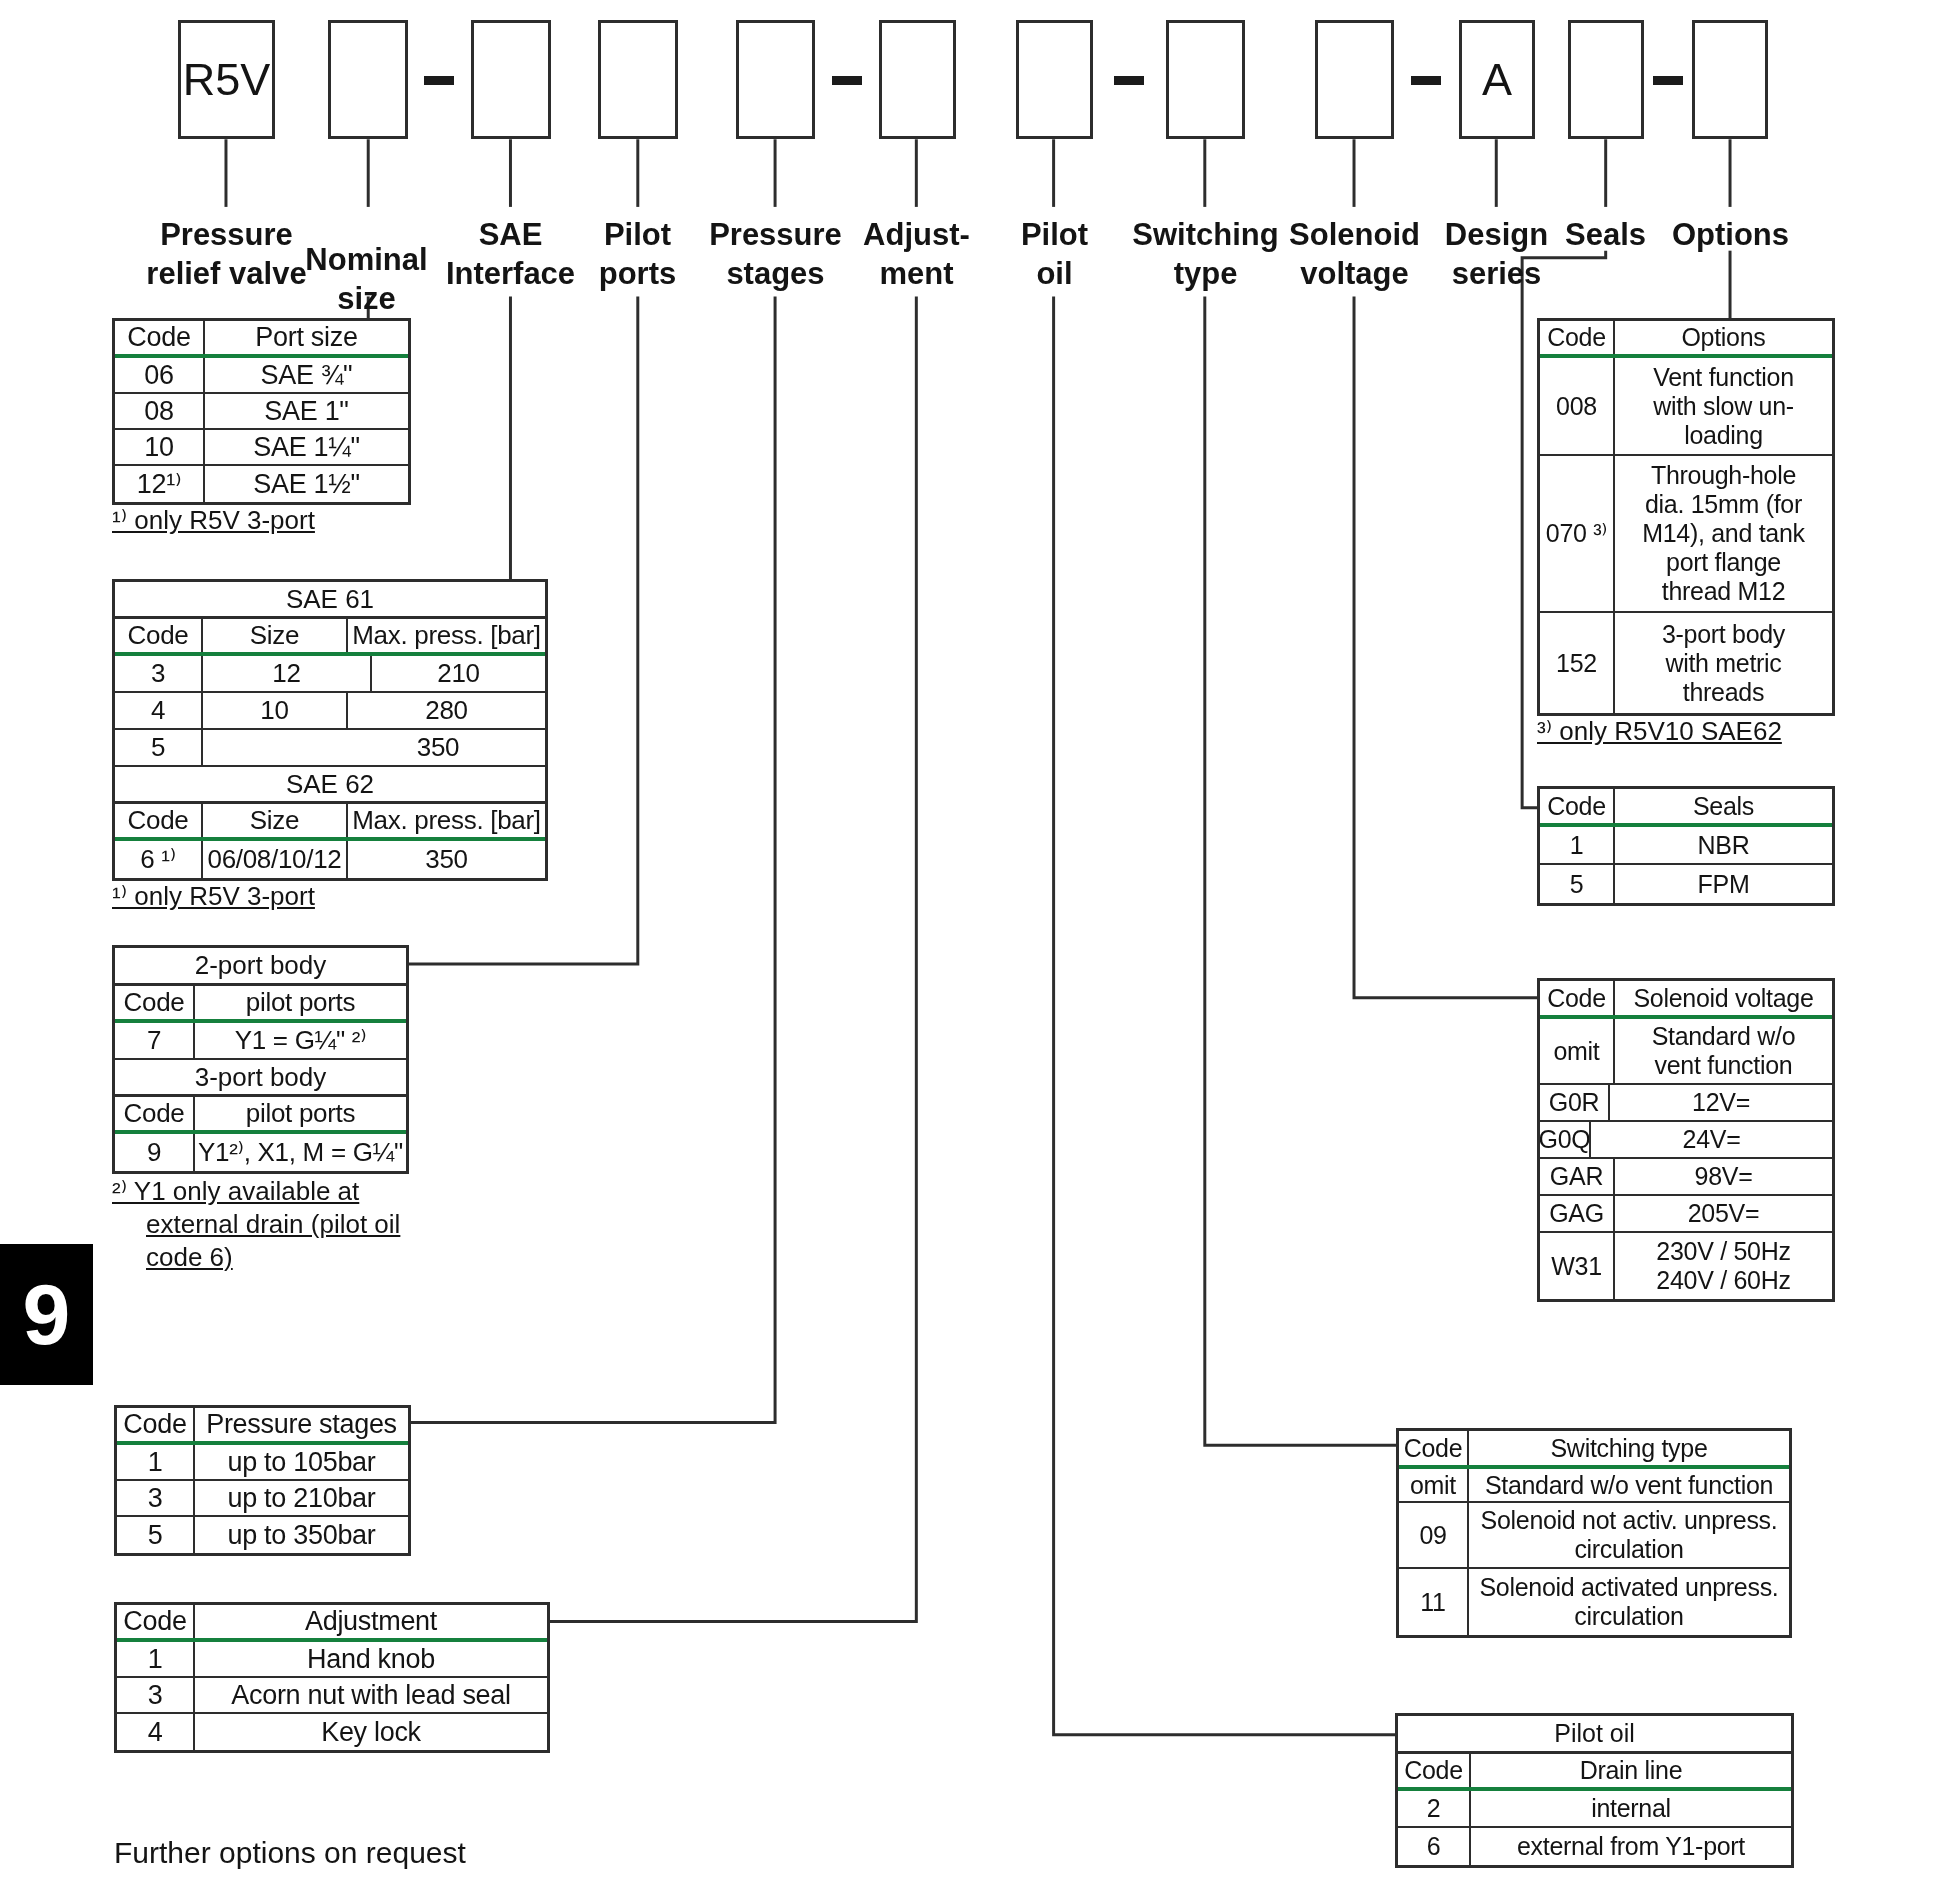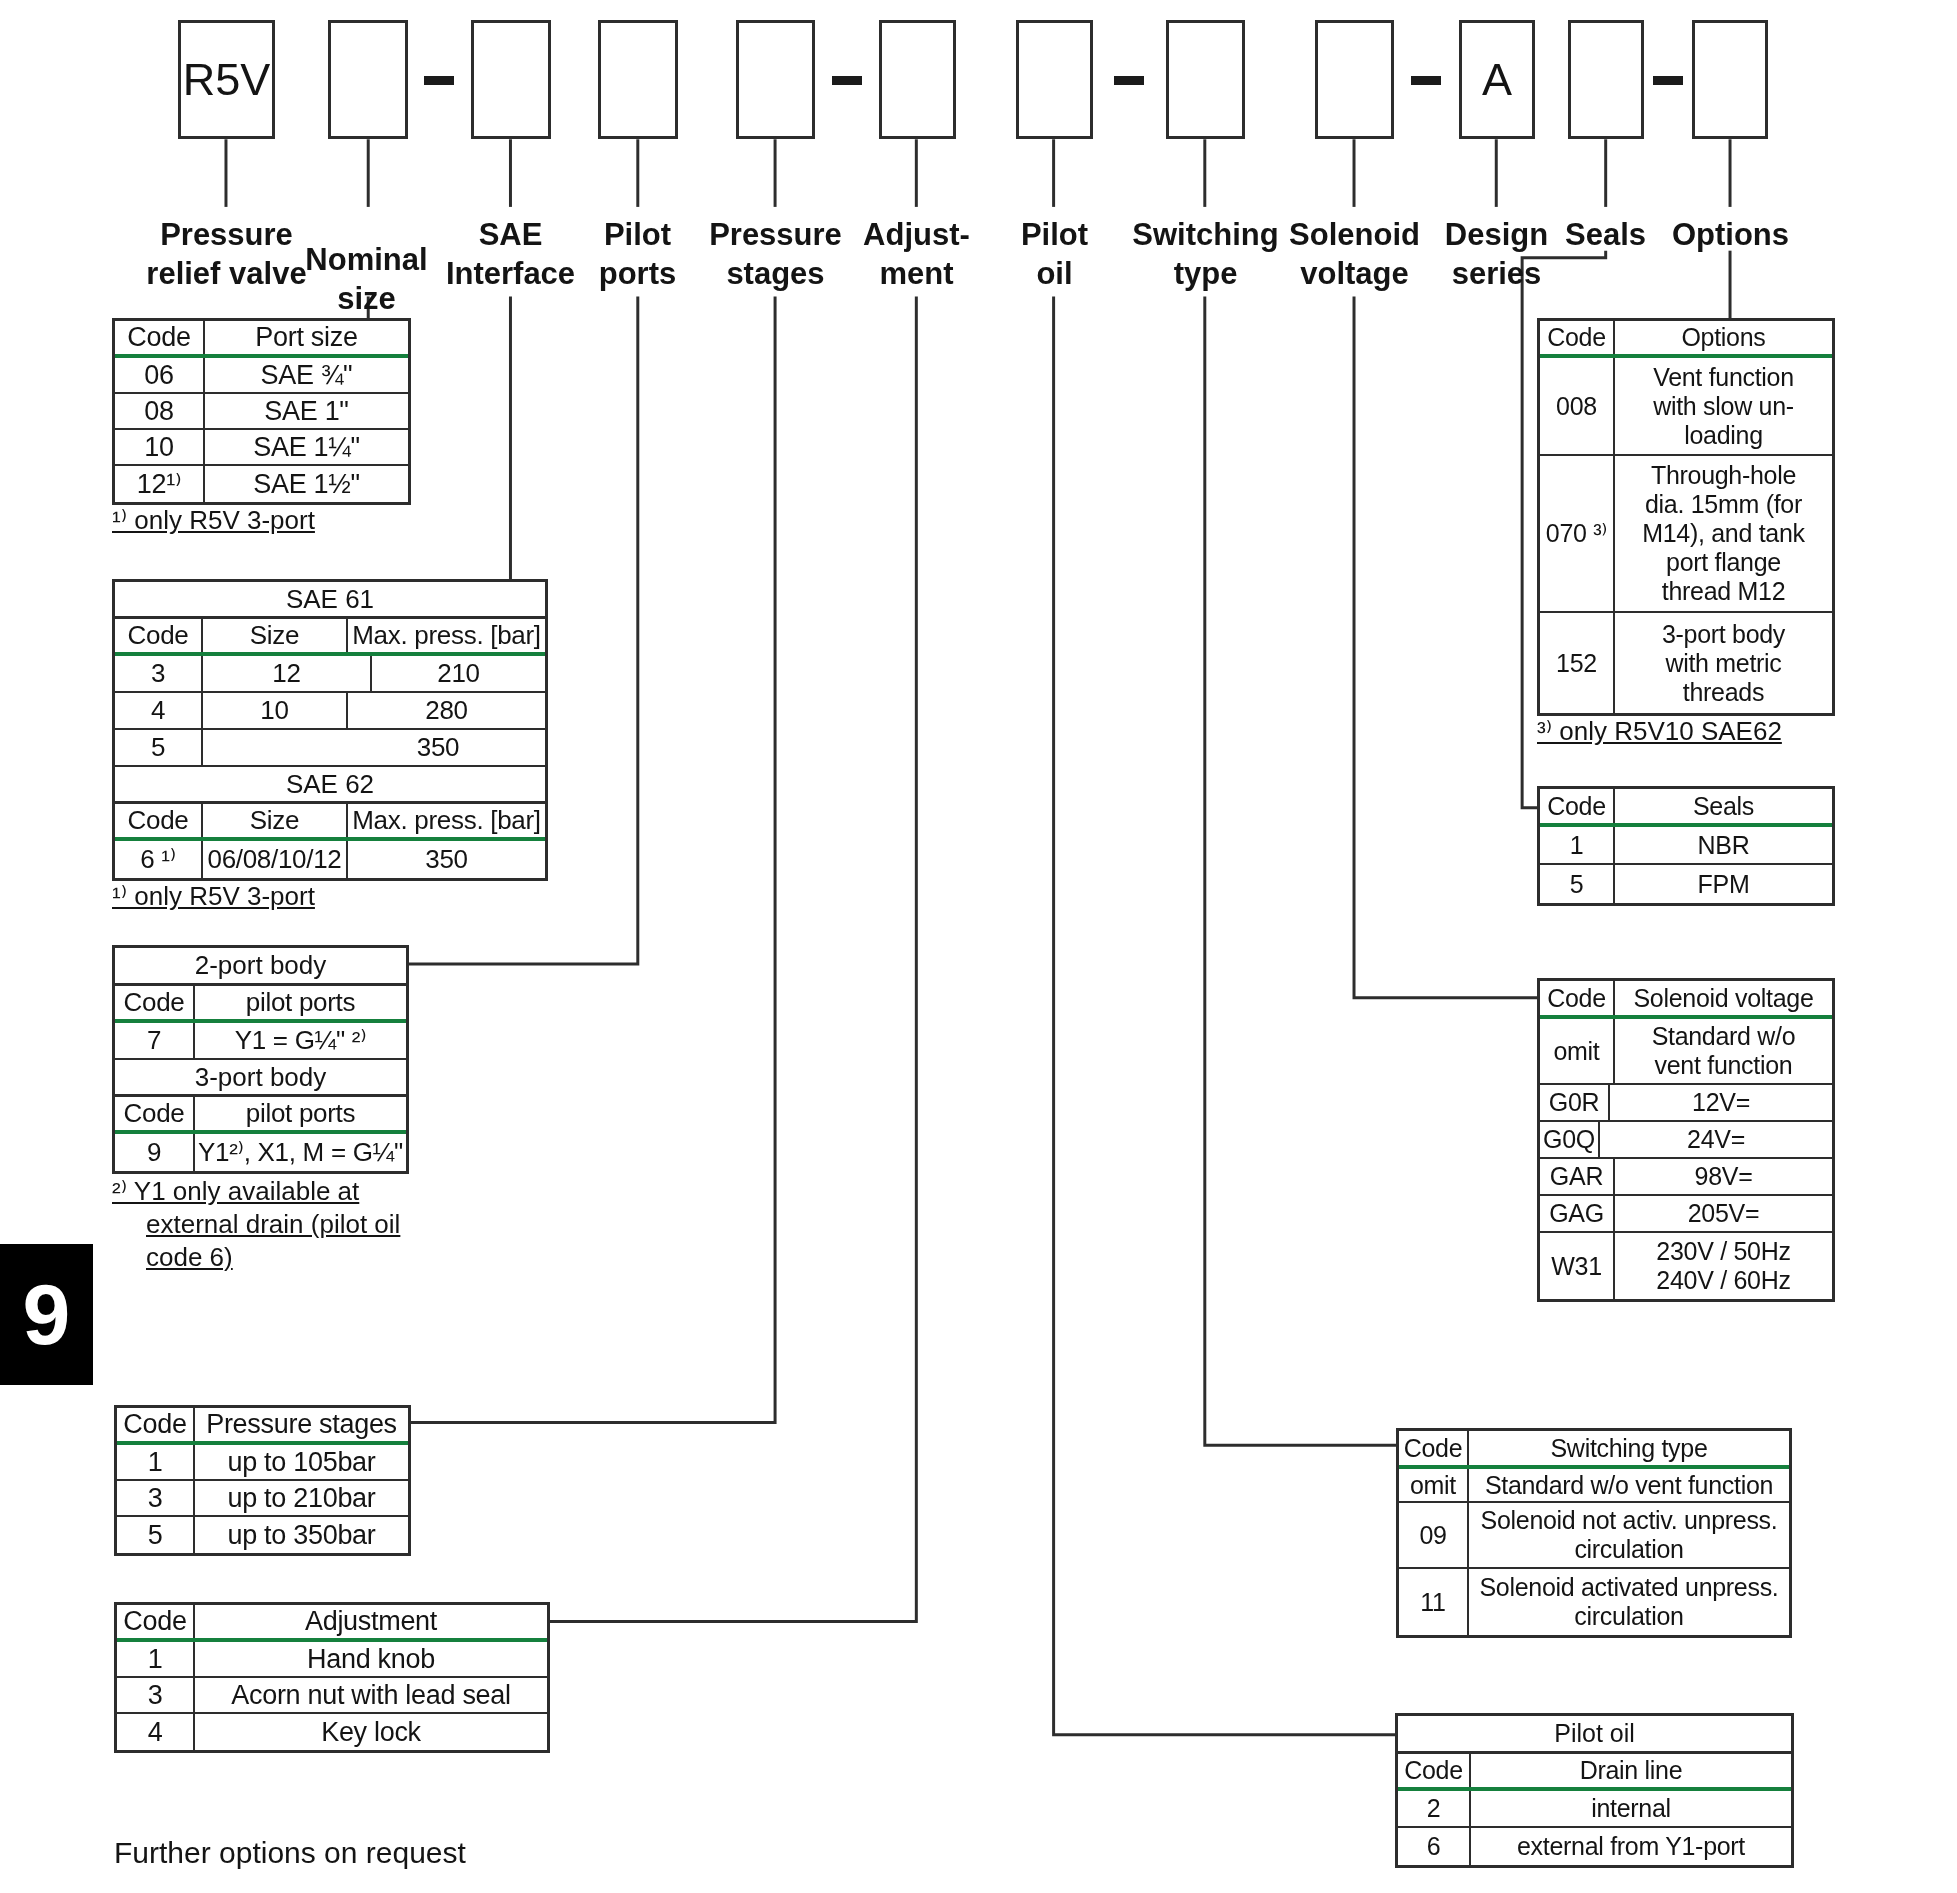--- a/index.html
+++ b/index.html
@@ -286,21 +286,21 @@
         <div class="trow" style="height: 66px;">
           <div class="tcell" style="width: 75px;">omit</div>
           <div class="tcell">Standard w/o
 vent function</div>
         </div>
         <div class="trow" style="height: 37px;">
           <div class="tcell" style="width: 70px;">G0R</div>
           <div class="tcell">12V=</div>
         </div>
         <div class="trow" style="height: 37px;">
-          <div class="tcell" style="width: 60px; text-align: right;">G0Q</div>
+          <div class="tcell" style="width: 51px; text-align: right;">G0Q</div>
           <div class="tcell">24V=</div>
         </div>
         <div class="trow" style="height: 37px;">
           <div class="tcell" style="width: 75px;">GAR</div>
           <div class="tcell">98V=</div>
         </div>
         <div class="trow" style="height: 37px;">
           <div class="tcell" style="width: 75px;">GAG</div>
           <div class="tcell">205V=</div>
         </div>

